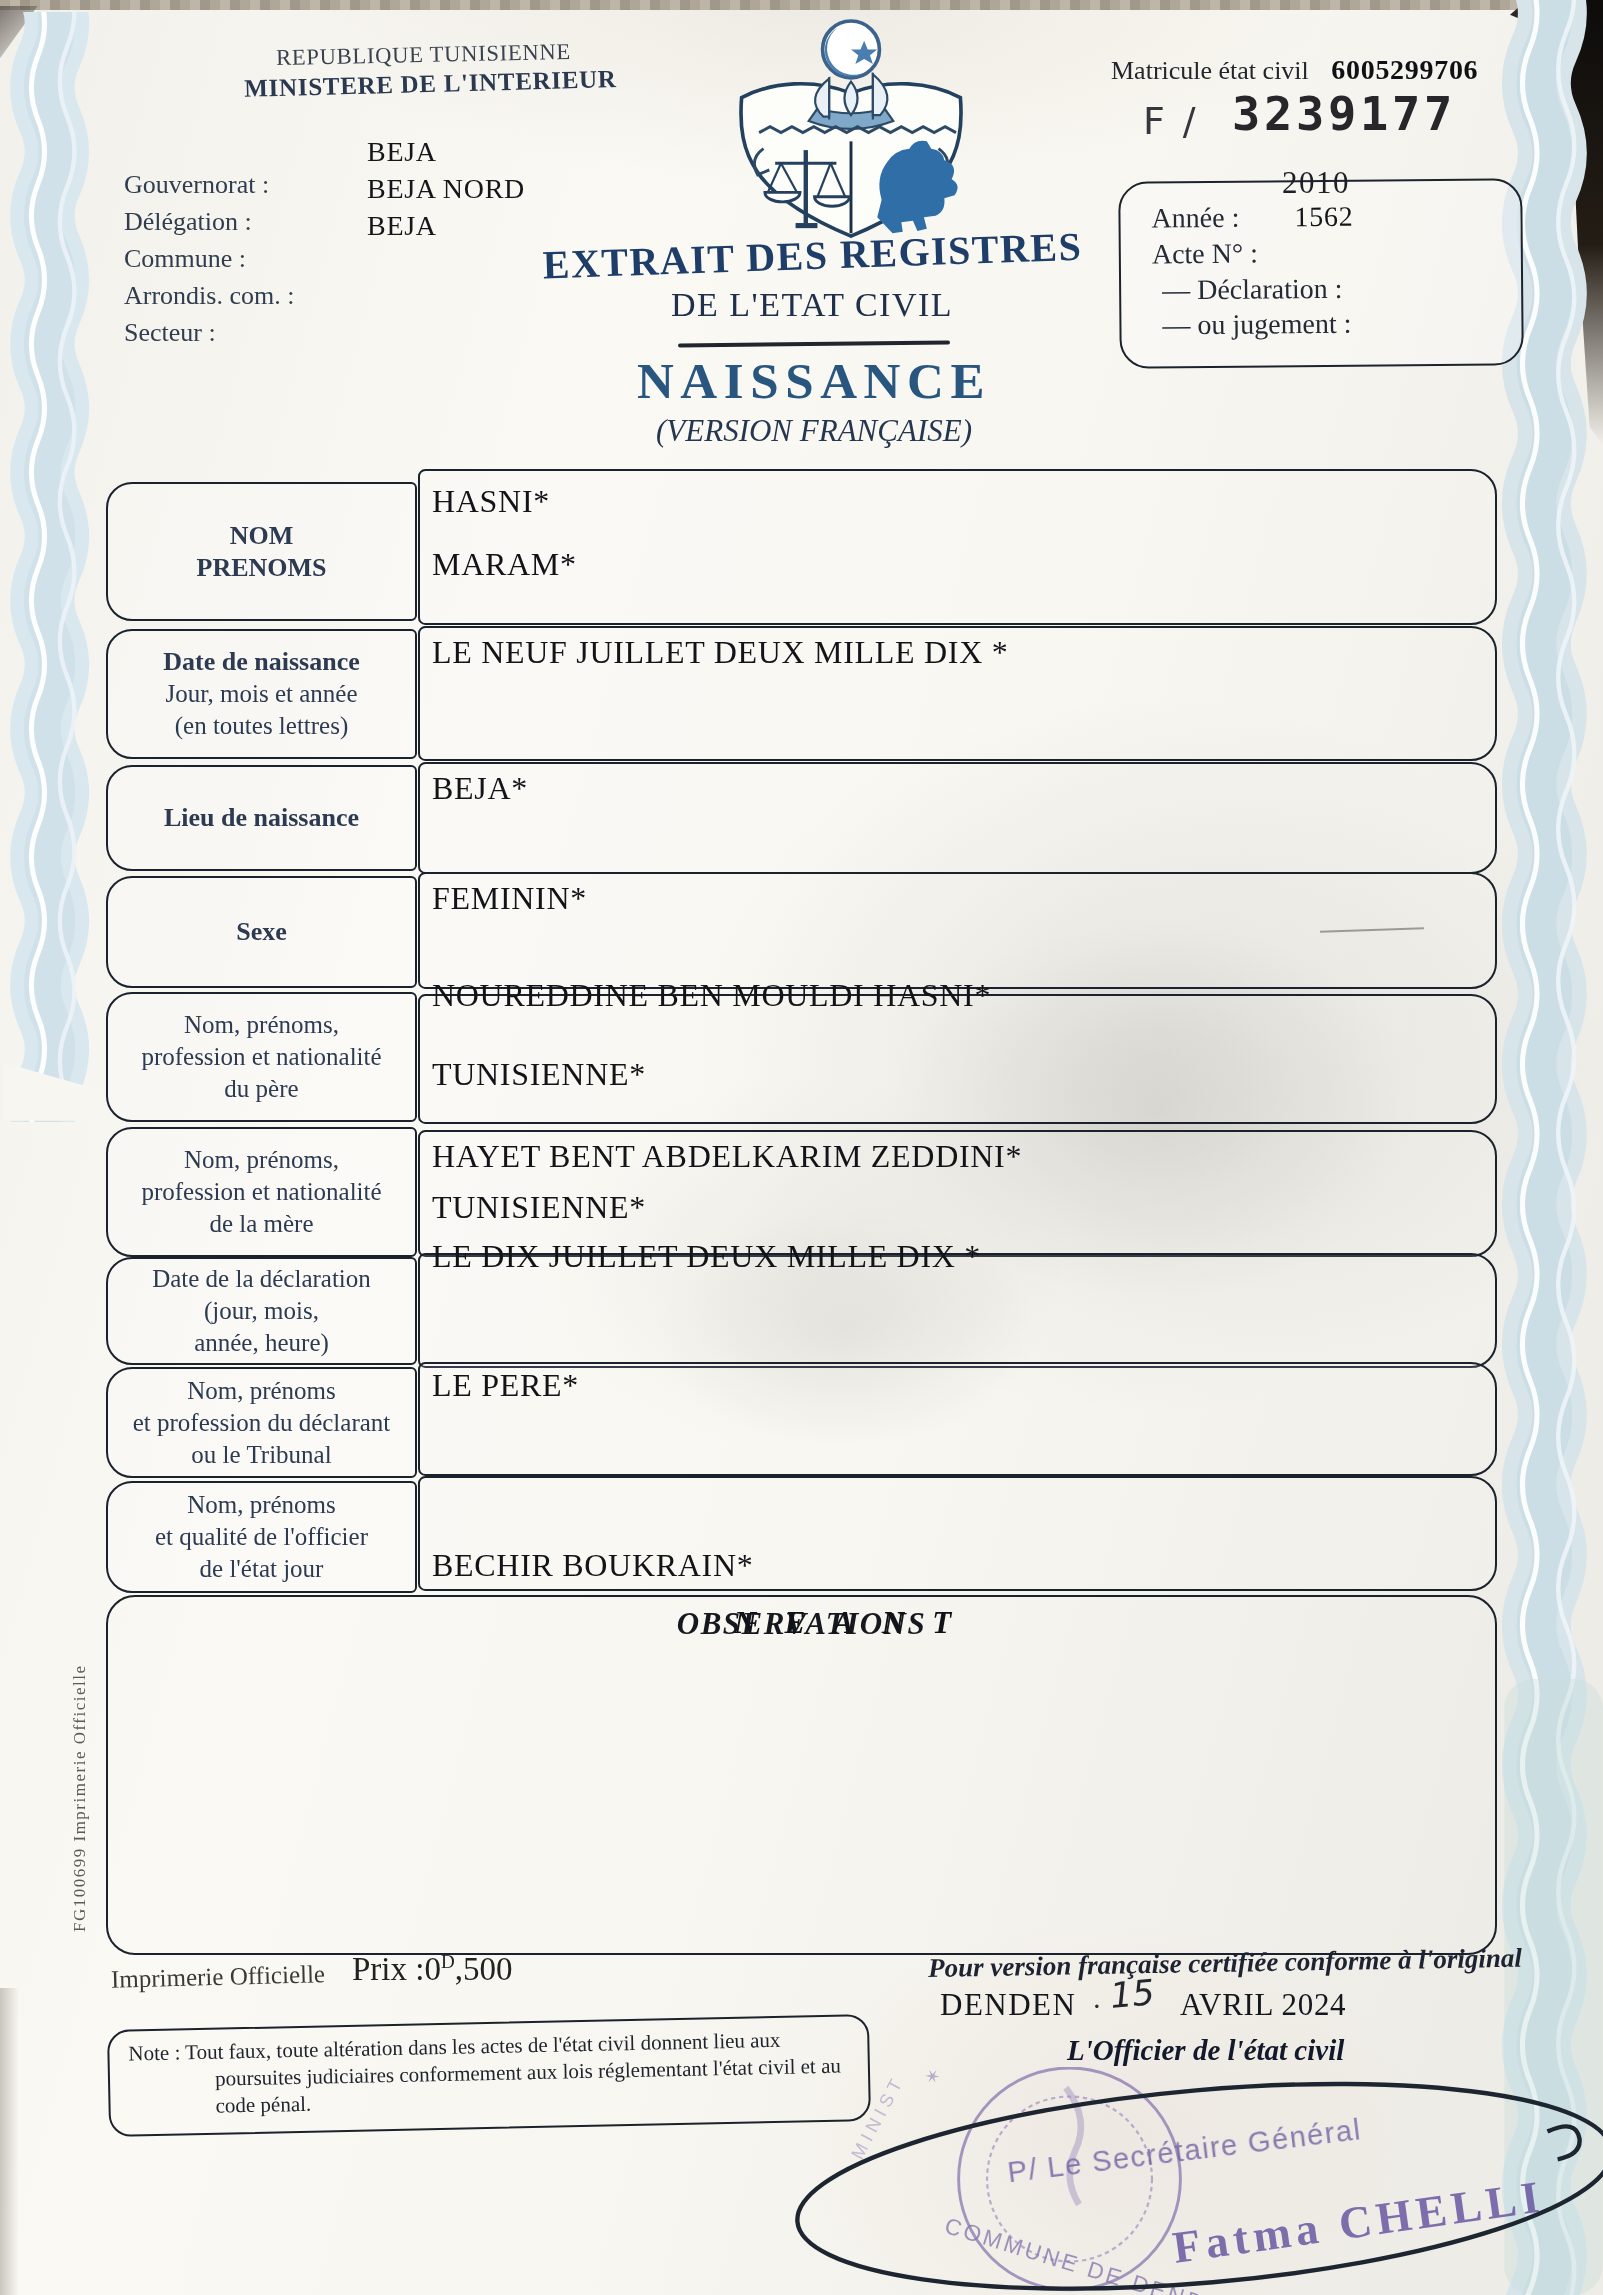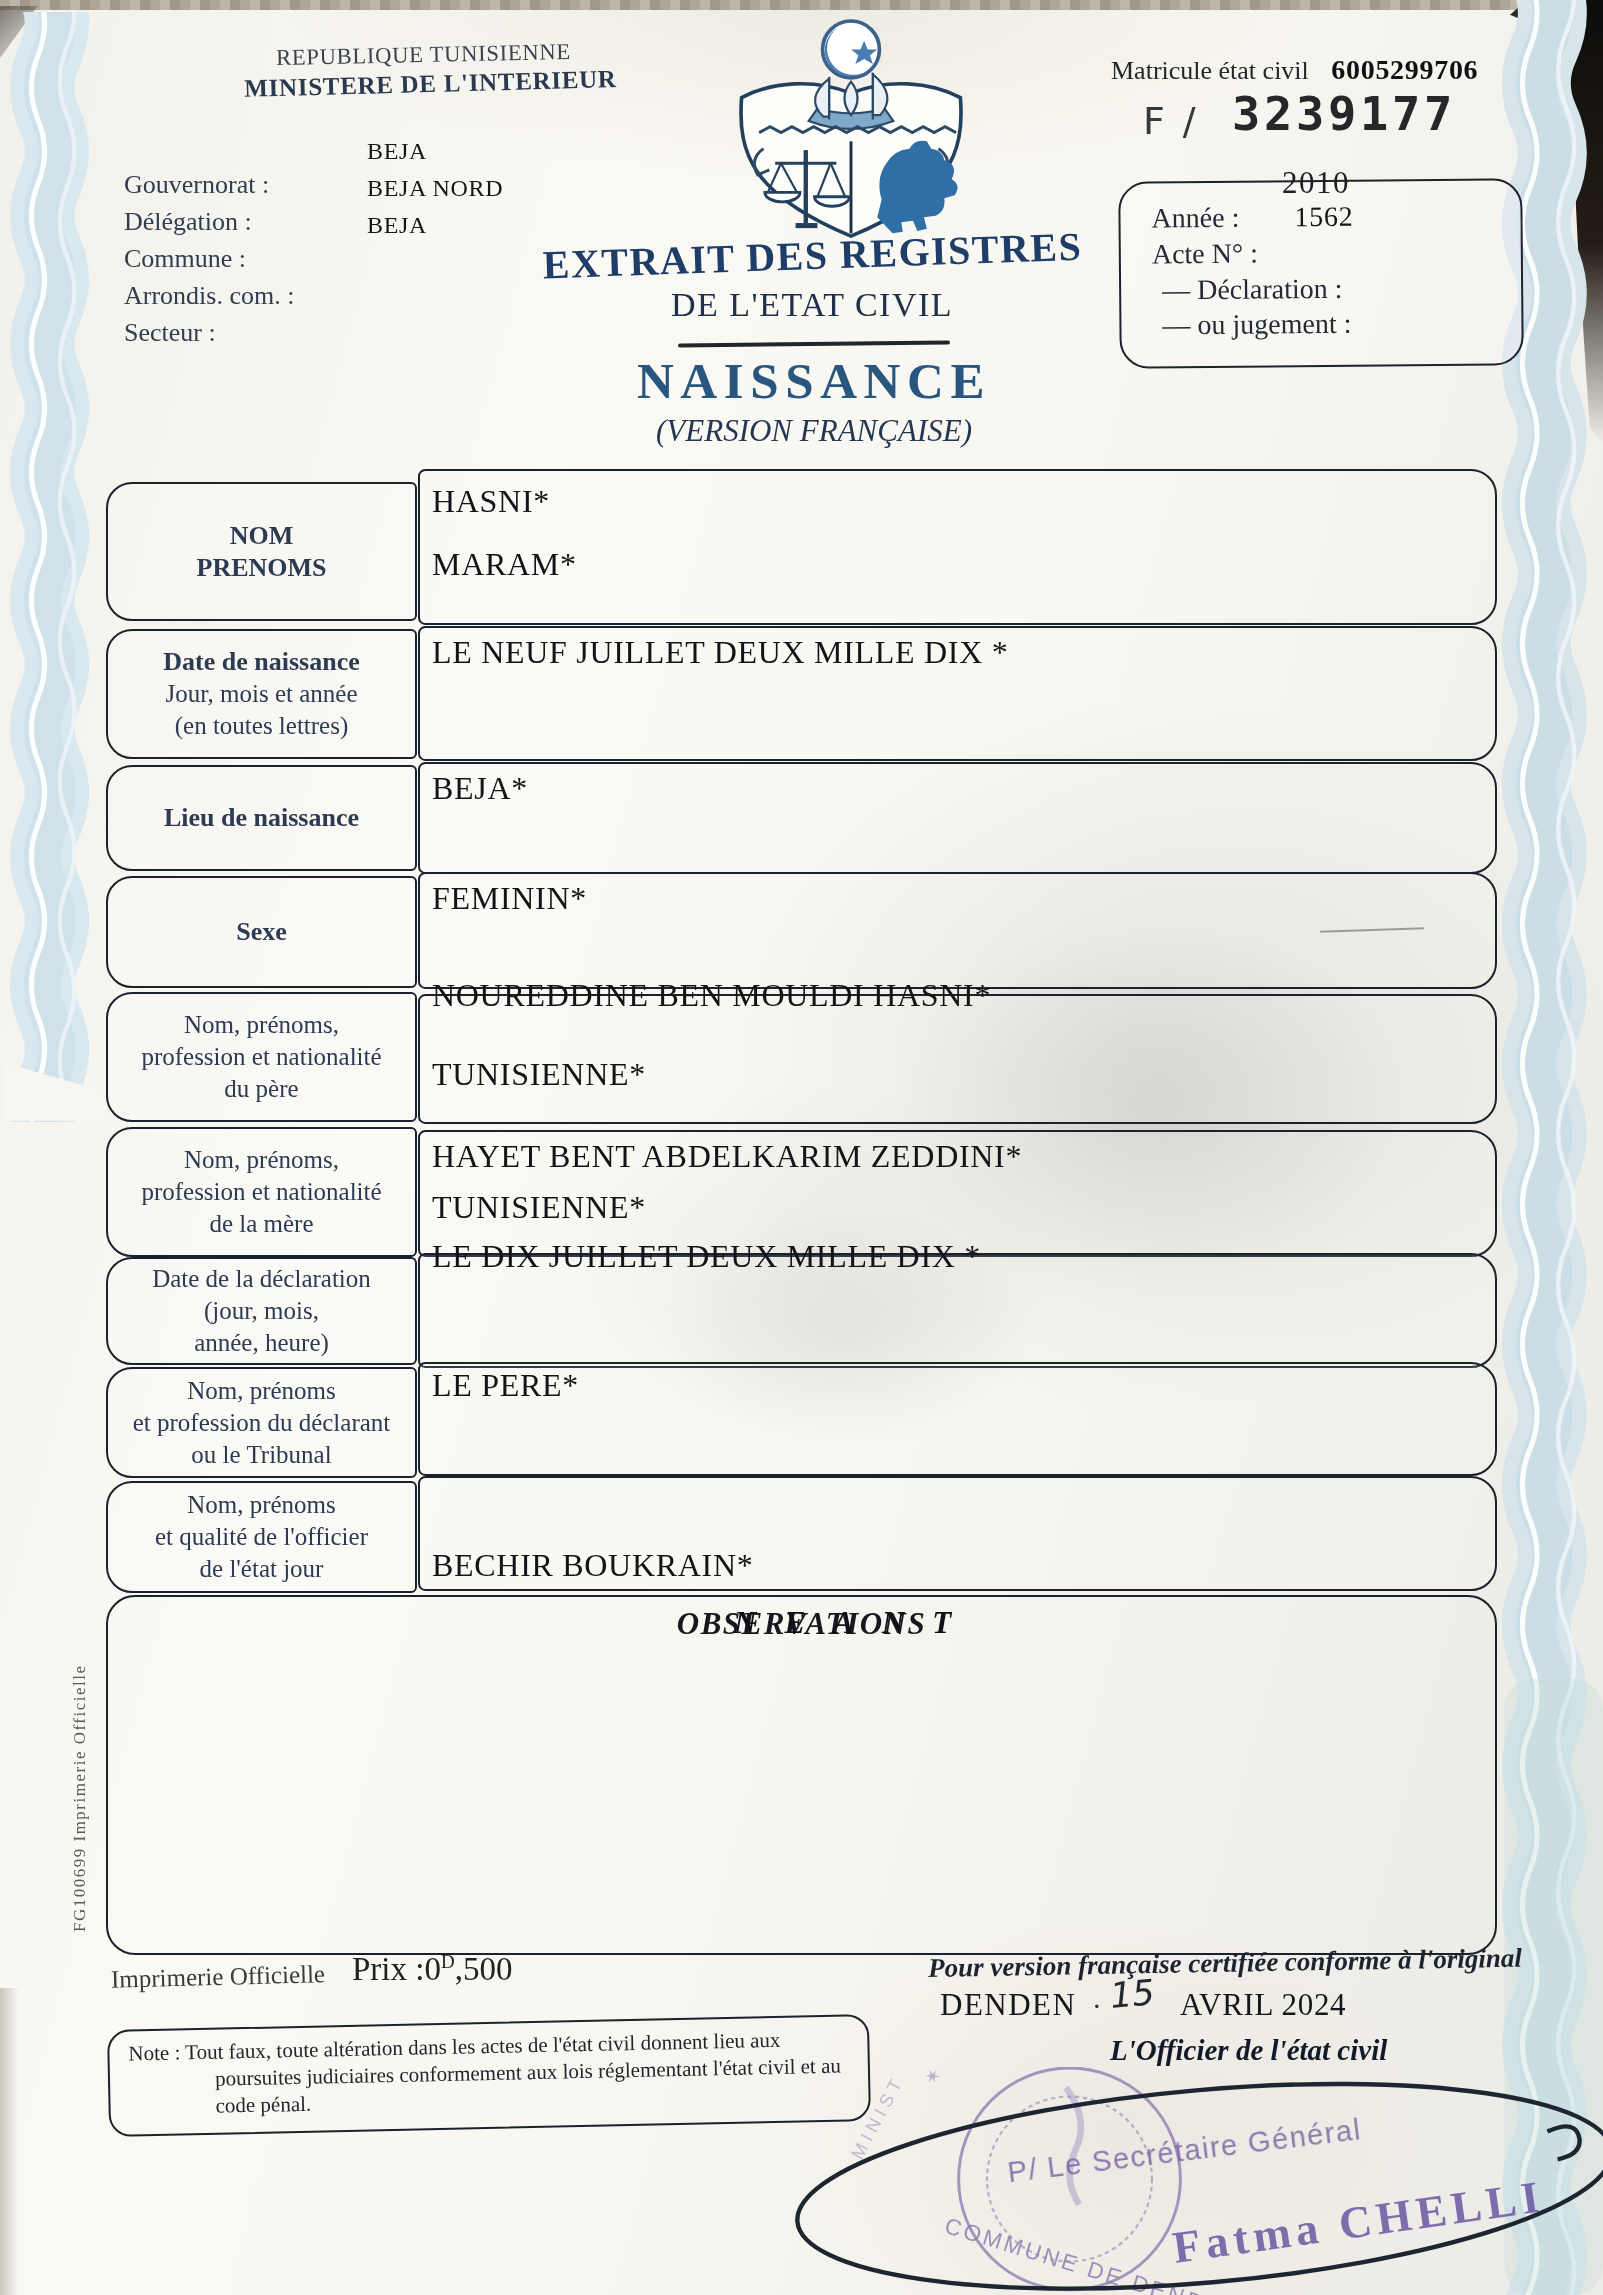--- a/index.html
+++ b/index.html
@@ -28,21 +28,21 @@
     -webkit-clip-path:polygon(18% 0,100% 0,100% 100%,0 28%);clip-path:polygon(18% 0,100% 0,100% 100%,0 28%);}
   .edge-bl{left:0;bottom:0;width:19px;height:307px;
     background:linear-gradient(to right,rgba(110,105,96,.35),rgba(110,105,96,0));}
   
   .rep{left:219px;top:42px;width:409px;text-align:center;font-size:22.6px;letter-spacing:0.7px;
     color:#39434f;transform:rotate(-1.2deg);}
   .min{left:197px;top:70px;width:467px;text-align:center;font-size:25px;font-weight:bold;
     letter-spacing:0.7px;color:#2a3950;transform:rotate(-1.5deg);}
   .admin-labels{left:124px;top:166px;font-size:26px;line-height:37px;color:#303d4f;}
   .admin-labels span{display:block;}
-  .admin-values{left:367px;top:133px;font-size:24px;line-height:37px;color:#15161a;letter-spacing:0.7px;}
+  .admin-values{left:367px;top:133px;font-size:28px;line-height:37px;color:#15161a;letter-spacing:0.7px;}
   .admin-values span{display:block;}
   .matricule{left:1111px;top:54px;font-size:26px;color:#23262c;}
   .matricule b{font-size:28px;letter-spacing:0.7px;color:#101114;}
   .fprefix{left:1143px;top:99px;font-size:38px;font-family:"DejaVu Sans",sans-serif;color:#35373d;letter-spacing:2.9px;}
   .serial{left:1232px;top:86px;font-size:47px;font-family:"DejaVu Sans Mono",monospace;
     font-weight:bold;letter-spacing:3.7px;color:#27272b;}
   .year2010{left:1282px;top:165px;font-size:31px;color:#1d2026;letter-spacing:1.5px;z-index:5;text-align:center;}
   .actebox{left:1119px;top:180px;width:400px;height:183px;border:2.6px solid #1c232e;
     border-radius:29px;transform:rotate(-.5deg);background:rgba(255,255,255,.25);}
   .actebox .row{position:absolute;left:31px;font-size:28px;color:#242b36;}
@@ -79,21 +79,21 @@
   .notebox{left:108px;top:2022px;width:762px;height:107px;border:2.2px solid #1b222c;border-radius:22px;
     transform:rotate(-1.2deg);padding:8.8px 16px 0 19px;box-sizing:border-box;}
   .notebox p{margin:0;font-size:21px;line-height:27px;color:#20252d;padding-left:86px;text-indent:-86px;}
   .certify{left:909px;top:1948px;width:613px;text-align:right;font-size:27px;font-style:italic;
     font-weight:bold;color:#1d2330;transform:rotate(-1deg);}
   .place{left:940px;top:1987px;font-size:31px;letter-spacing:1.5px;color:#14171c;}
   .daydot{left:1092px;top:1990px;font-size:29px;color:#2a2e35;}
   .day{left:1110px;top:1974px;font-size:35px;font-family:"DejaVu Sans",sans-serif;color:#23262d;
     transform:rotate(-5deg);font-style:italic;}
   .monthyear{left:1180px;top:1987px;font-size:31px;letter-spacing:0.7px;color:#14171c;}
-  .officer{left:1067px;top:2034px;font-size:29px;font-weight:bold;font-style:italic;color:#12192a;margin-left:43px;}
+  .officer{left:1067px;top:2034px;font-size:29px;font-weight:bold;font-style:italic;color:#12192a;}
   .smudge1{left:891px;top:920px;width:526px;height:380px;border-radius:50%;
     background:radial-gradient(closest-side,rgba(122,120,112,.16),transparent);}
   .smudge2{left:657px;top:1212px;width:380px;height:234px;border-radius:50%;
     background:radial-gradient(closest-side,rgba(128,126,118,.13),transparent);}
 </style>
 </head>
 <body>
 
 <div class="page">
 

